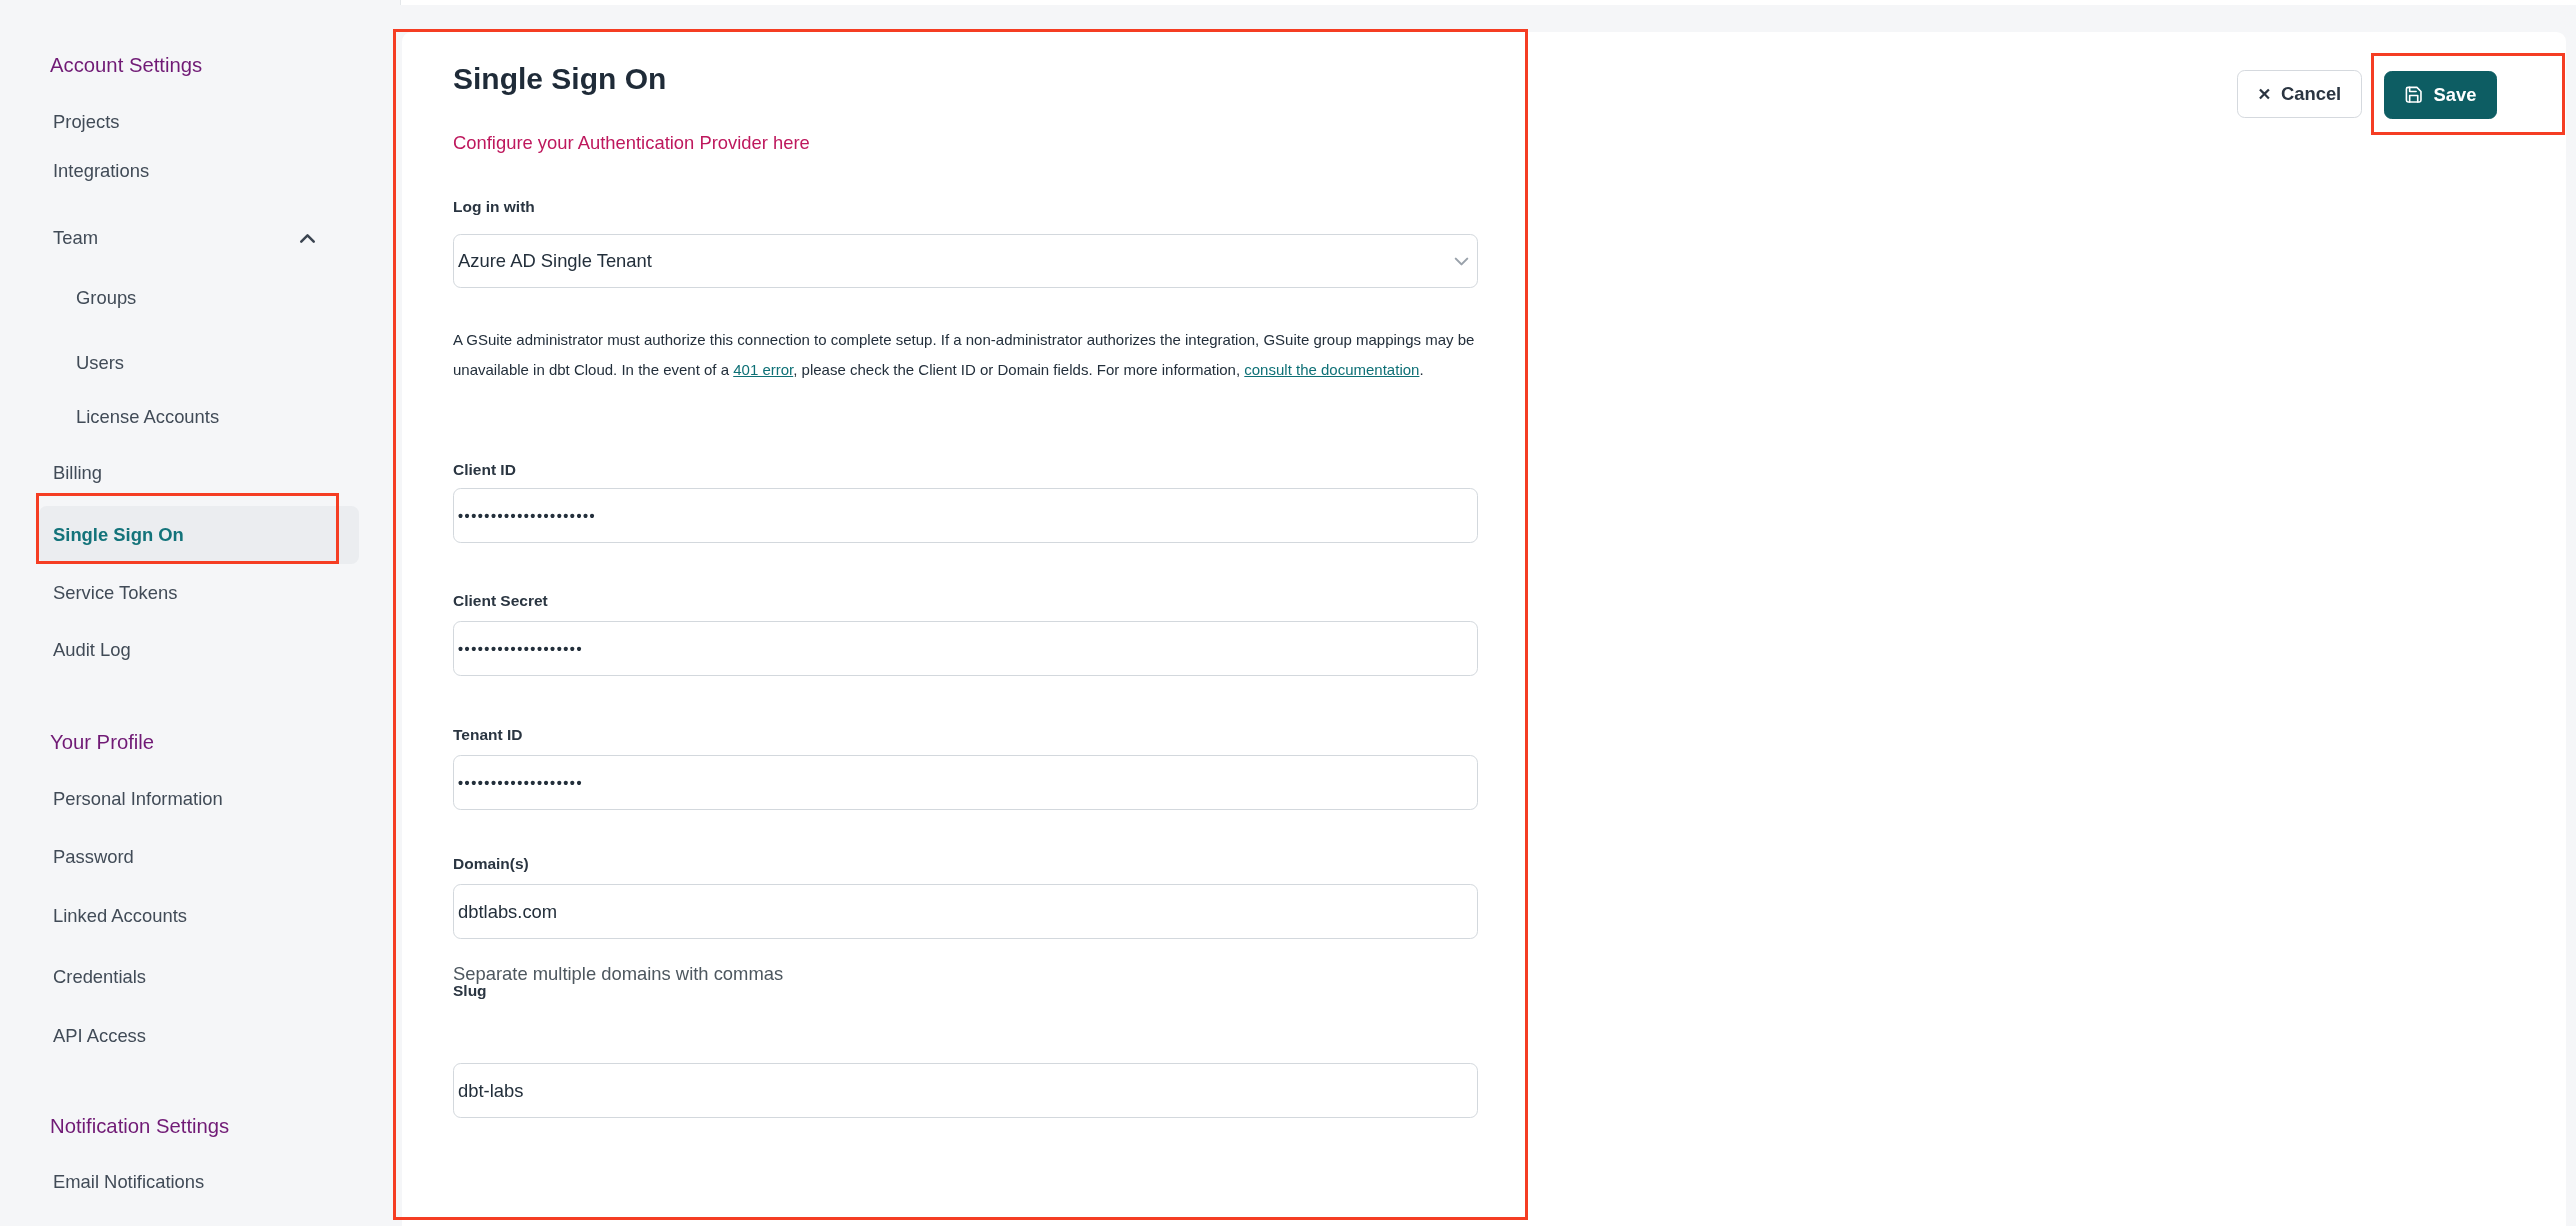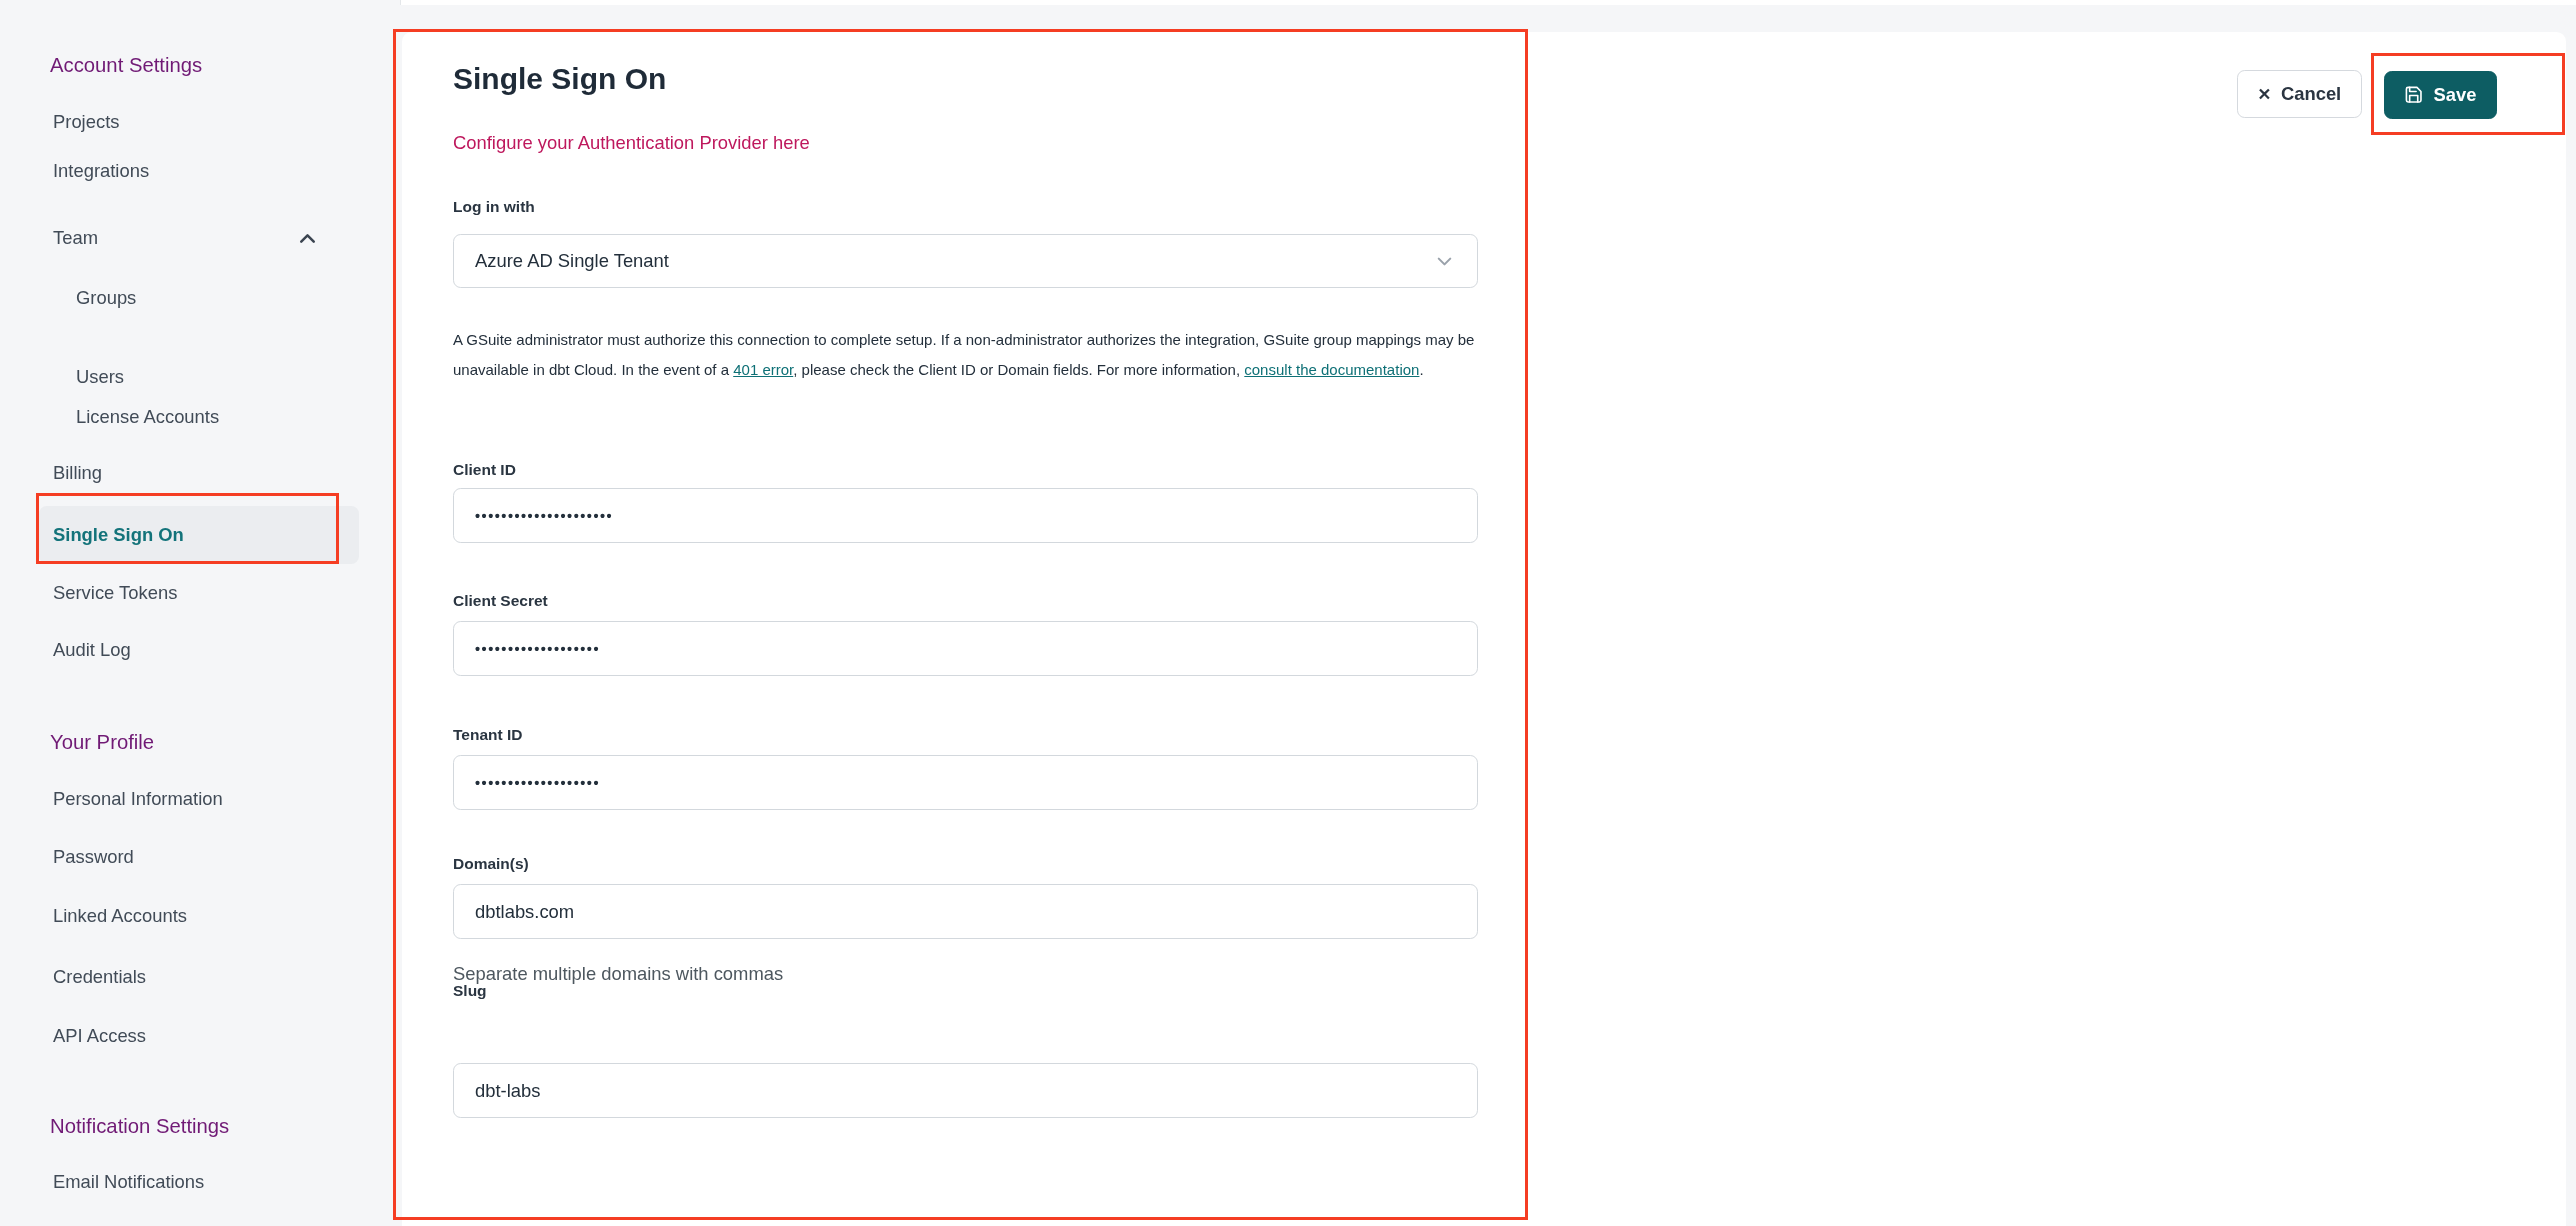--- a/index.html
+++ b/index.html
@@ -21,21 +21,21 @@
   .nav-item.sub{left:76px;}
   .nav-pill{position:absolute;left:39px;top:506px;width:320px;height:58px;background:#ebedf0;border-radius:7.7px;}
   .nav-item.active{color:#13737a;font-weight:bold;}
   .team-chevron{position:absolute;left:295px;top:226px;width:25px;height:25px;}
   
   .page-title{left:453px;top:62px;font-size:30px;font-weight:bold;color:#1f2b38;}
   .page-subtitle{left:453px;top:132px;font-size:18.4px;color:#be185d;}
   .field-label{position:absolute;left:453px;height:21px;line-height:21px;font-size:15.5px;font-weight:bold;color:#2a3541;}
   .input,.select{position:absolute;left:453px;width:1025px;height:55px;box-sizing:border-box;
     background:#fff;border:1px solid #d3d8dd;border-radius:7.7px;font-size:18.4px;color:#232f3b;
-    padding:0 21px;font-family:"Liberation Sans","DejaVu Sans",sans-serif;}
+    padding:0 4px;font-family:"Liberation Sans","DejaVu Sans",sans-serif;}
   .input{outline:none;}
   .input.masked{font-size:14.5px;letter-spacing:1.5px;font-weight:bold;}
   .select{display:flex;align-items:center;justify-content:space-between;cursor:pointer;}
   .notice{left:453px;top:325px;width:1048px;font-size:15px;line-height:30px;color:#232f3b;}
   .notice a{color:#0e7076;text-decoration:underline;cursor:pointer;}
   .helper{left:453px;top:963px;font-size:18.4px;color:#4d575f;}
   
   .btn{position:absolute;top:70px;height:48px;box-sizing:border-box;display:flex;align-items:center;gap:9.7px;
     border-radius:7.7px;font-size:18.4px;cursor:pointer;padding:0 19.4px;}
   .btn-cancel{left:2237px;background:#fff;border:1px solid #d5d9de;color:#2b3541;font-weight:600;}
@@ -60,21 +60,21 @@
 
   <div class="nav-item" style="top:107px">Projects</div>
   <div class="nav-item" style="top:156px">Integrations</div>
   <div class="nav-item" style="top:223px">Team</div>
   <span class="team-chevron">
     <svg width="25" height="25" viewBox="0 0 24 24" fill="none" stroke="#3a4450" stroke-width="2.4" stroke-linecap="round" stroke-linejoin="round">
         <polyline points="6 15 12 9 18 15"></polyline>
       </svg>
   </span>
   <div class="nav-item sub" style="top:283px">Groups</div>
-  <div class="nav-item sub" style="top:362px">Users</div>
+  <div class="nav-item sub" style="top:348px">Users</div>
   <div class="nav-item sub" style="top:402px">License Accounts</div>
   <div class="nav-item" style="top:458px">Billing</div>
 
   <div class="nav-pill"></div>
   <div class="nav-item active" style="top:520px">Single Sign On</div>
 
   <div class="nav-item" style="top:578px">Service Tokens</div>
   <div class="nav-item" style="top:635px">Audit Log</div>
 
   <div class="nav-header" style="top:728px">Your Profile</div>

